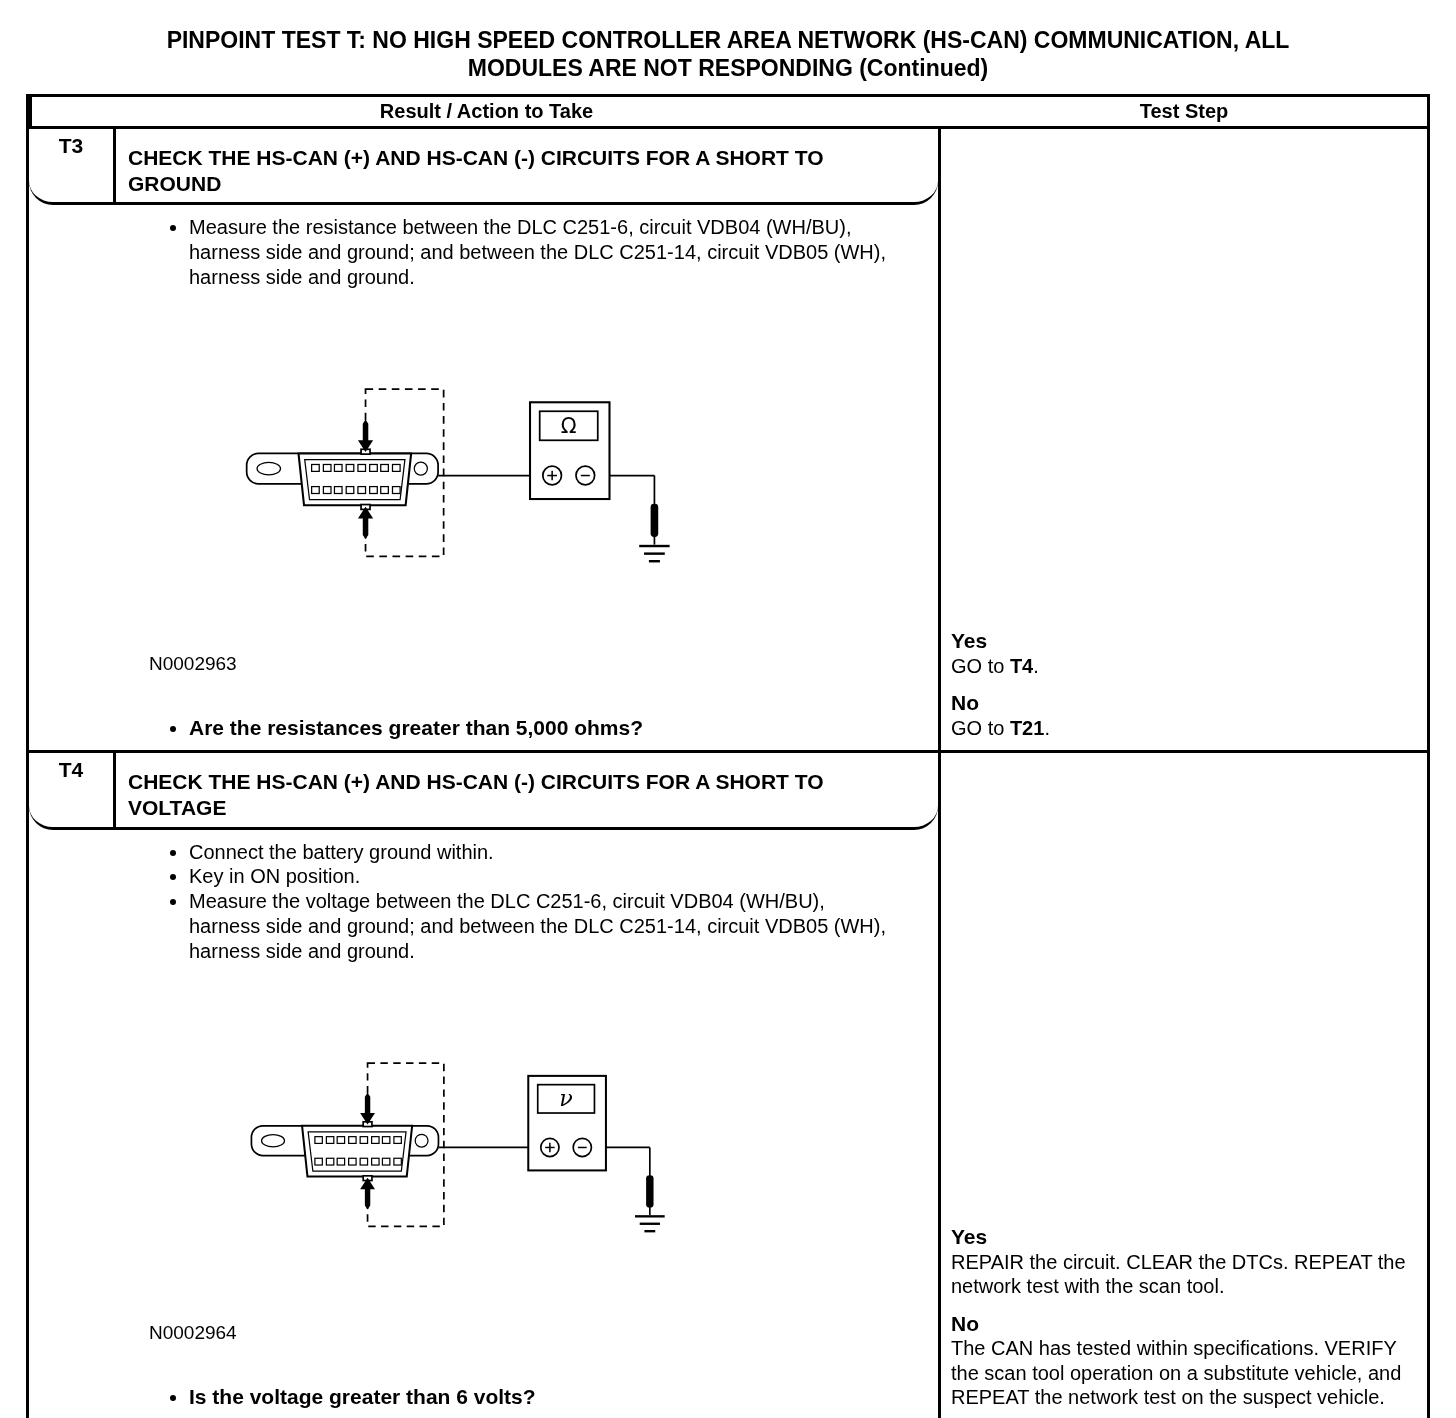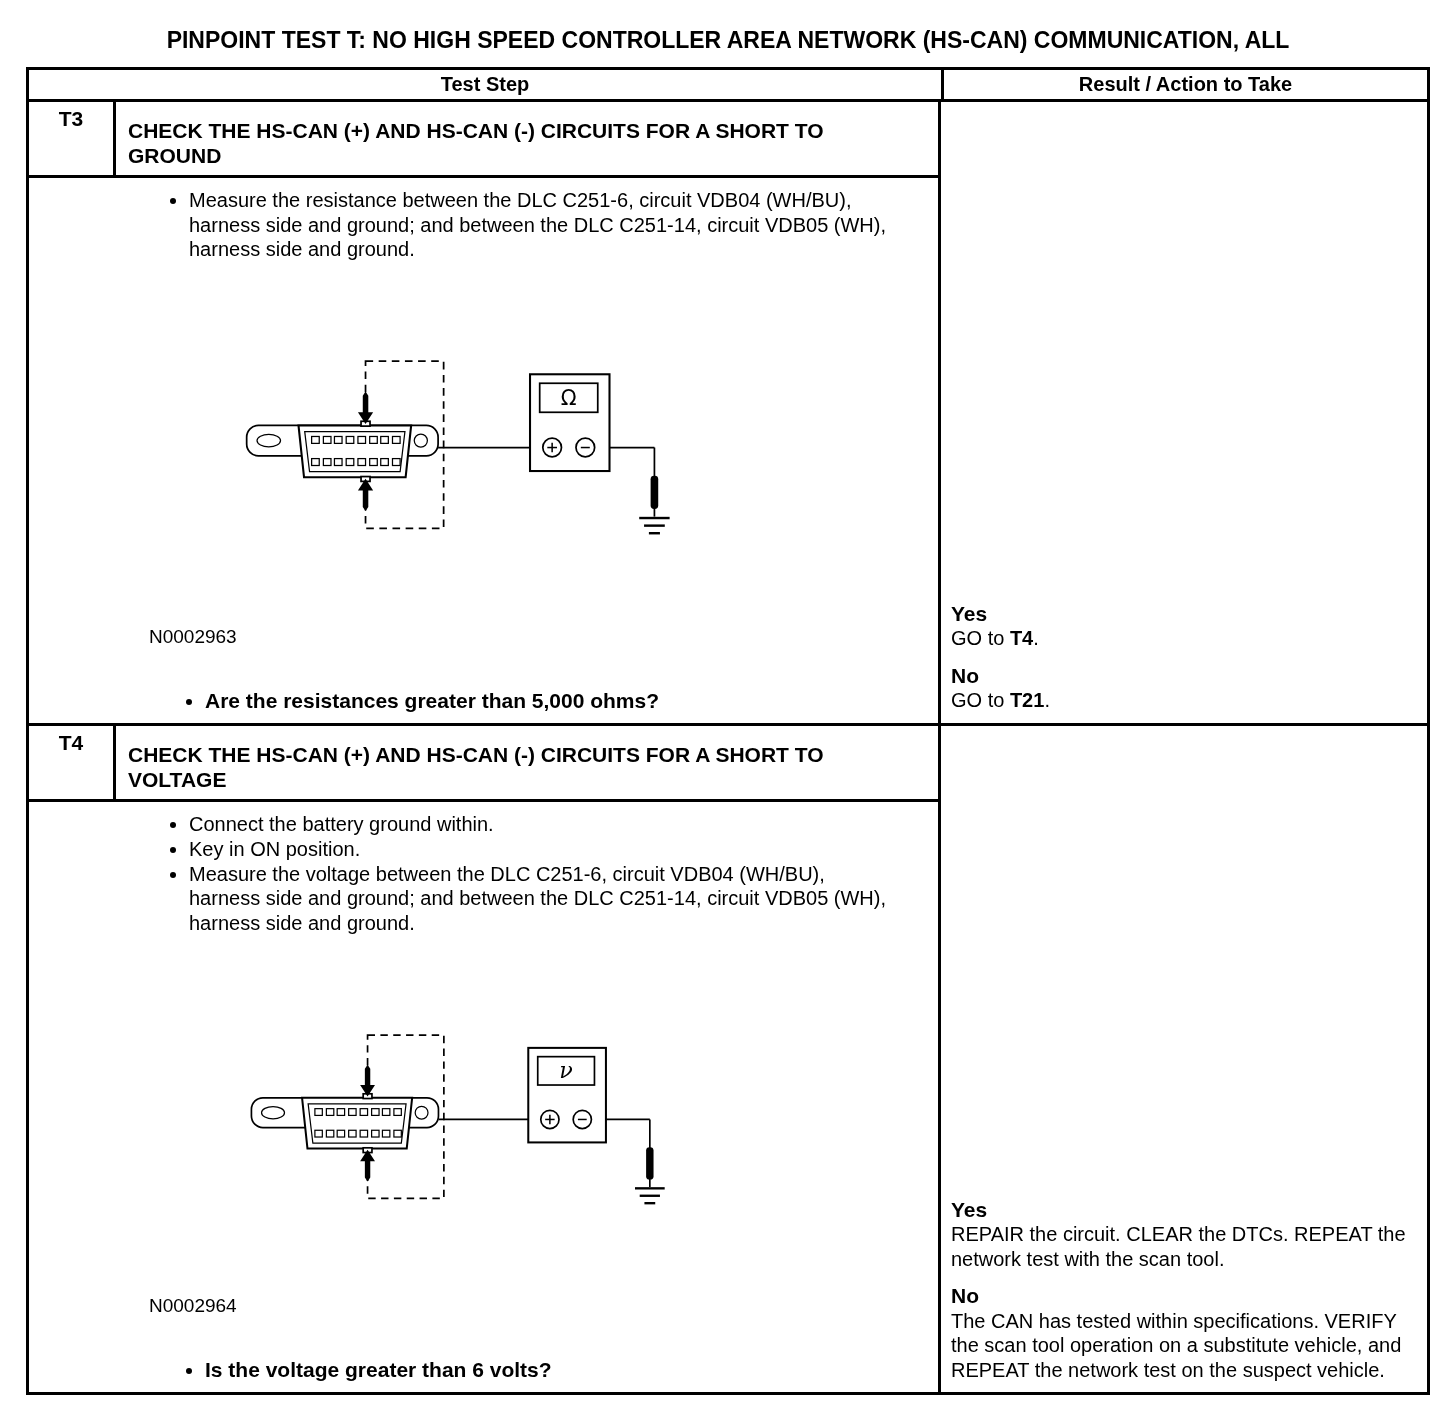--- a/index.html
+++ b/index.html
@@ -14,32 +14,32 @@
   
   .doc-table{border:3px solid #000;}
   .thead{display:grid;grid-template-columns:1fr 486px;border-bottom:3px solid #000;}
   .th{font-weight:bold;font-size:20px;text-align:center;padding:3px 2px;}
   .th.right{border-left:3px solid #000;}
 
   
   .step{display:grid;grid-template-columns:1fr 486px;}
   .step + .step{border-top:3px solid #000;}
   .step-left{border-right:3px solid #000;display:flex;flex-direction:column;}
-  .step-head{display:flex;border-bottom:3px solid #000;}
+  .step-head{display:flex;border-bottom:3px solid #000;border-radius:24px;}
   .step-id{width:84px;flex:0 0 84px;border-right:3px solid #000;text-align:center;
     font-weight:bold;font-size:21px;padding-top:5px;}
   .step-title{flex:1;font-weight:bold;font-size:21px;line-height:1.22;
     padding:4px 10px 6px 12px;max-width:780px;margin-top:12px;}
   .step-body{display:flex;flex-direction:column;padding:8px 0 10px 0;gap:40px;}
   .step-body.h-t3{height:527px;}
   .step-body.h-t4{height:572px;}
 
   ul.bullets{margin:2px 40px 0 0;padding-left:160px;font-size:20px;line-height:1.24;max-width:700px;}
   ul.bullets li{margin:0;}
-  ul.q{margin:auto 40px 0 16px;padding-left:160px;font-size:21px;font-weight:bold;line-height:1.2;}
+  ul.q{margin:auto 40px 0 0;padding-left:160px;font-size:21px;font-weight:bold;line-height:1.2;}
 
   .diagram{margin:55px 0 0 105px;display:block;}
   .figure-label{font-size:19px;margin:28px 0 0 120px;}
 
   
   .step-right{display:flex;flex-direction:column;justify-content:flex-end;
     padding:8px 14px 10px 10px;font-size:20px;line-height:1.22;}
   .result-block + .result-block{margin-top:12px;}
   .result-label{font-weight:bold;font-size:21px;}
   .result-action b{font-weight:bold;}
@@ -60,27 +60,28 @@
   .ms-omega{font-family:"DejaVu Sans",sans-serif;font-size:30px;}
   .ms-nu{font-family:"DejaVu Serif",serif;font-style:italic;font-size:33px;}
 </style>
 </head>
 <body>
 
 <div class="page">
 
   <div class="page-title">
     <div>PINPOINT TEST T: NO HIGH SPEED CONTROLLER AREA NETWORK (HS-CAN) COMMUNICATION, ALL</div>
+    <div>MODULES ARE NOT RESPONDING (Continued)</div>
   </div>
 
   <div class="doc-table">
 
     <div class="thead">
+      <div class="th right">Result / Action to Take</div>
       <div class="th">Test Step</div>
-      <div class="th right">Result / Action to Take</div>
     </div>
 
     <div class="step">
       <div class="step-left">
         <div class="step-head">
           <div class="step-id">T3</div>
           <div class="step-title">CHECK THE HS-CAN (+) AND HS-CAN (-) CIRCUITS FOR A SHORT TO GROUND</div>
         </div>
         <div class="step-body h-t3">
           <ul class="bullets">

